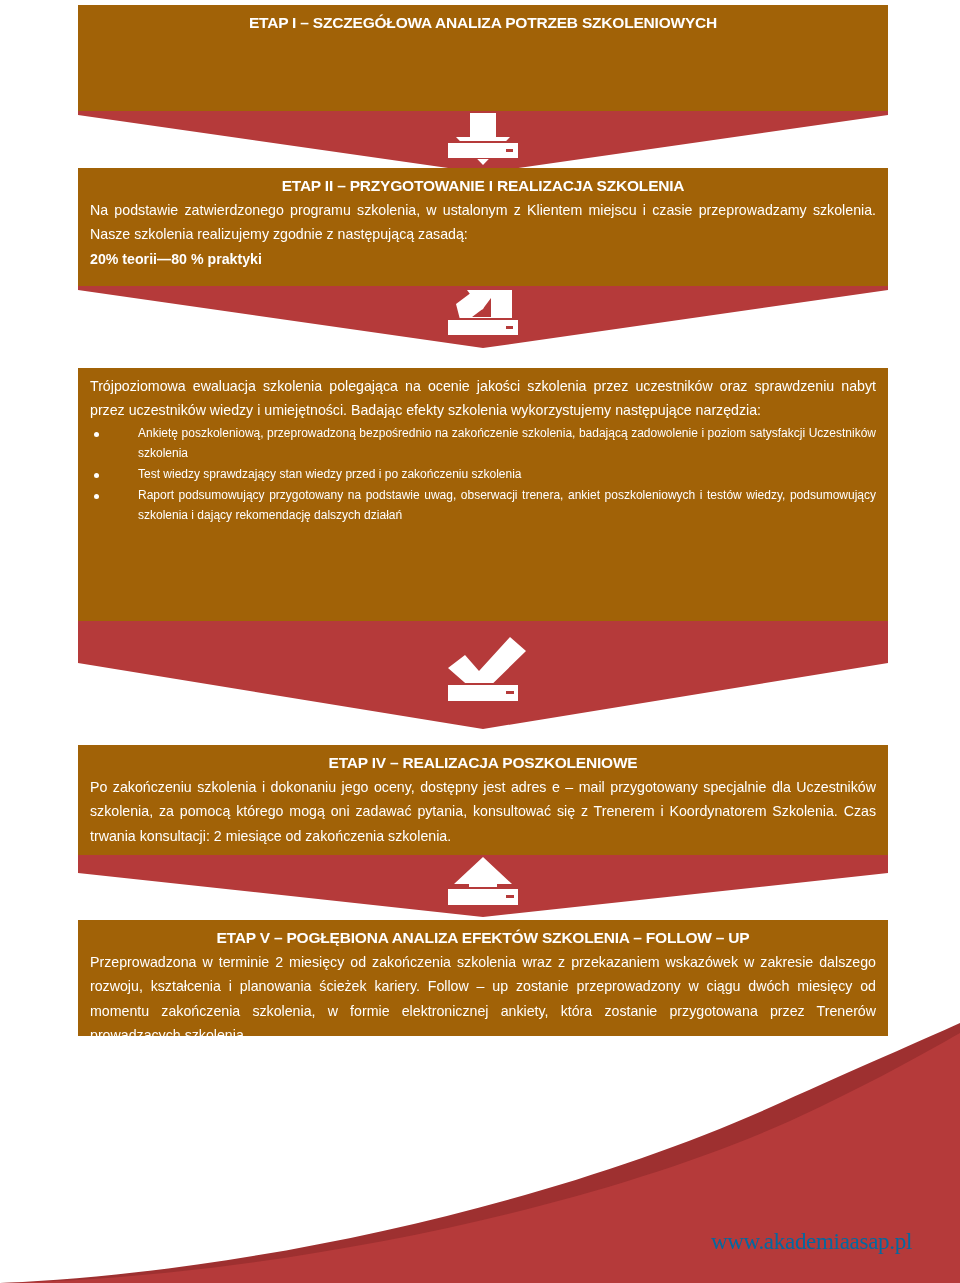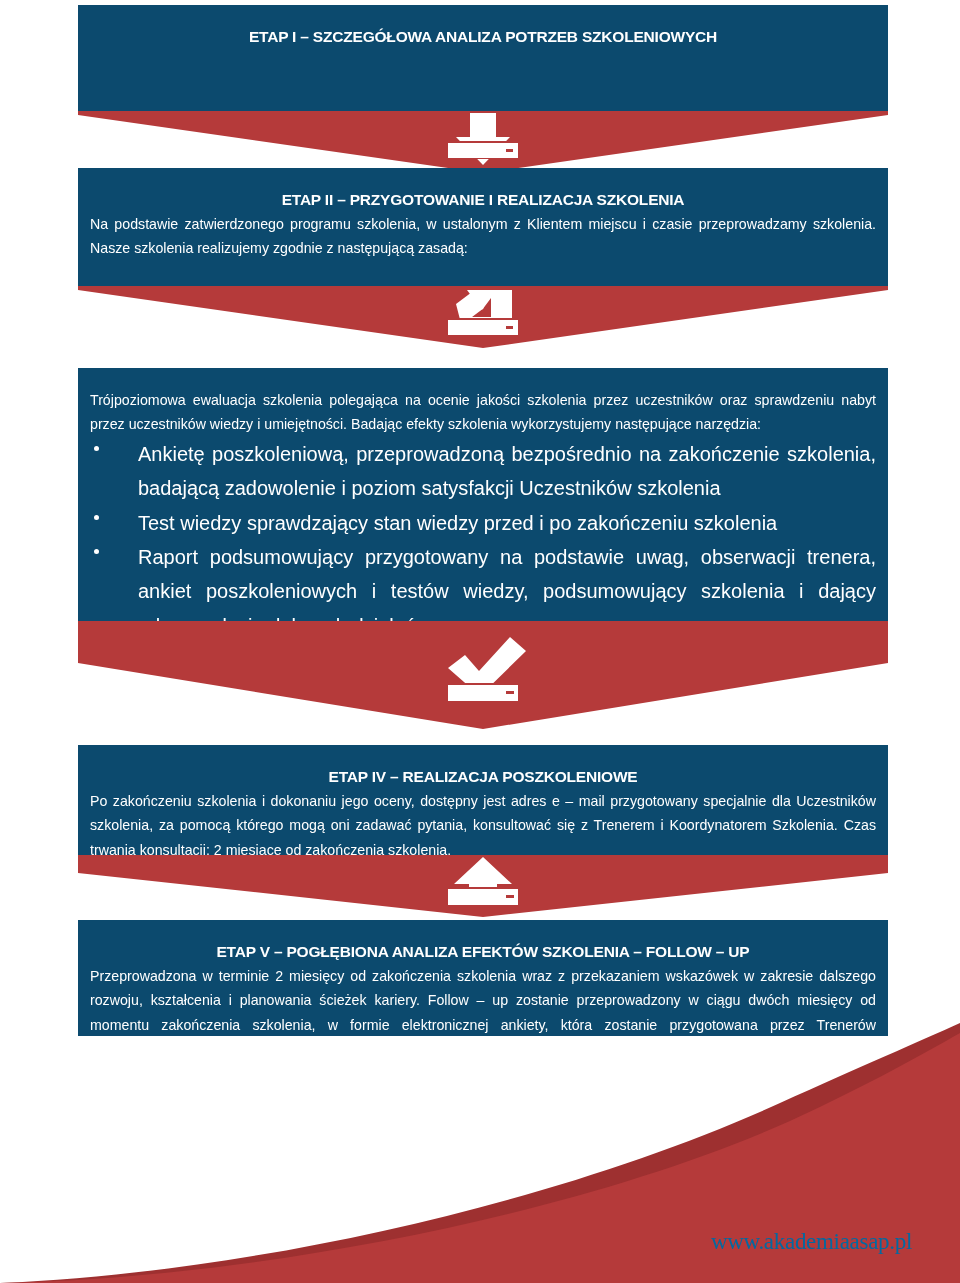--- a/index.html
+++ b/index.html
@@ -21,23 +21,23 @@
     inset: 0;
     width: 960px;
     height: 1283px;
   }
 
   
   .stage-box {
     position: absolute;
     left: 78px;
     width: 810px;
-    background: #0c4a6e;
+    background: #a16207;
     box-sizing: border-box;
-    padding: 20px 12px 8px 12px;
+    padding: 6px 12px 8px 12px;
   }
 
   .stage-title {
     text-align: center;
     font-weight: bold;
     font-size: 15.5px;
     line-height: 1.55;
     letter-spacing: -0.2px;
     color: #ffffff;
     white-space: nowrap;
@@ -54,21 +54,21 @@
 
   
   ul.tools {
     list-style: none;
     margin: 0;
     padding: 0;
   }
   ul.tools li {
     position: relative;
     padding-left: 48px;
-    font-size: 20px;
+    font-size: 12px;
     line-height: 1.72;
     text-align: justify;
     text-justify: inter-word;
   }
   ul.tools li::before {
     content: "";
     position: absolute;
     left: 4px;
     top: 9px;
     width: 5px;
@@ -121,20 +121,21 @@
       <path d="M392,2 L418,2 L418,26 L432,26 L405,54 L378,26 L392,26 Z" fill="#ffffff"></path>
       <rect x="368" y="30" width="74" height="18" fill="#b53a3a"></rect>
       <rect x="370" y="32" width="70" height="15" fill="#ffffff"></rect>
       <rect x="428" y="38" width="7" height="3" fill="#b53a3a"></rect>
     </svg>
   </div>
 
   <div class="stage-box" style="top:168px; height:118px;">
     <div class="stage-title">ETAP II – PRZYGOTOWANIE I REALIZACJA SZKOLENIA</div>
     <div class="stage-body">Na podstawie zatwierdzonego programu szkolenia, w ustalonym z Klientem miejscu i czasie przeprowadzamy szkolenia. Nasze szkolenia realizujemy zgodnie z następującą zasadą:</div>
+    <div class="stage-body left" style="font-weight:bold;">20% teorii—80 % praktyki</div>
   </div>
 
   <div class="connector" style="top:286px;">
     <svg width="810" height="84" viewBox="0 0 810 84">
       <path d="M0,0 L810,0 L810,4 L405,62 L0,4 Z" fill="#b53a3a"></path>
       <path d="M364,14 L380,2 L392,18 L380,27 L399,27 L399,8 L390,20 L375,0 L420,0 L420,45 L372,45 Z" fill="#ffffff" transform="translate(14,4)"></path>
       <rect x="368" y="32" width="74" height="18" fill="#b53a3a"></rect>
       <rect x="370" y="34" width="70" height="15" fill="#ffffff"></rect>
       <rect x="428" y="40" width="7" height="3" fill="#b53a3a"></rect>
     </svg>

